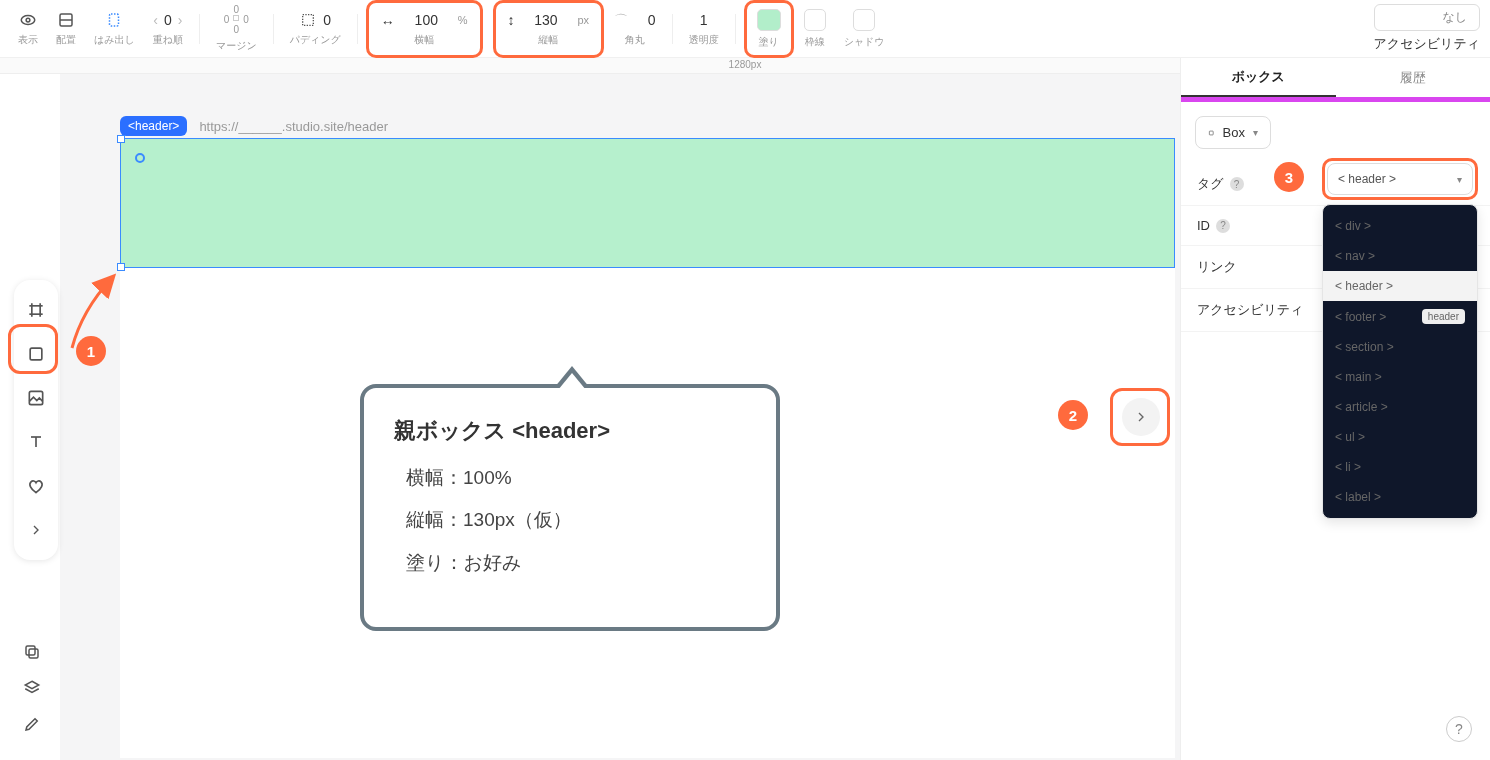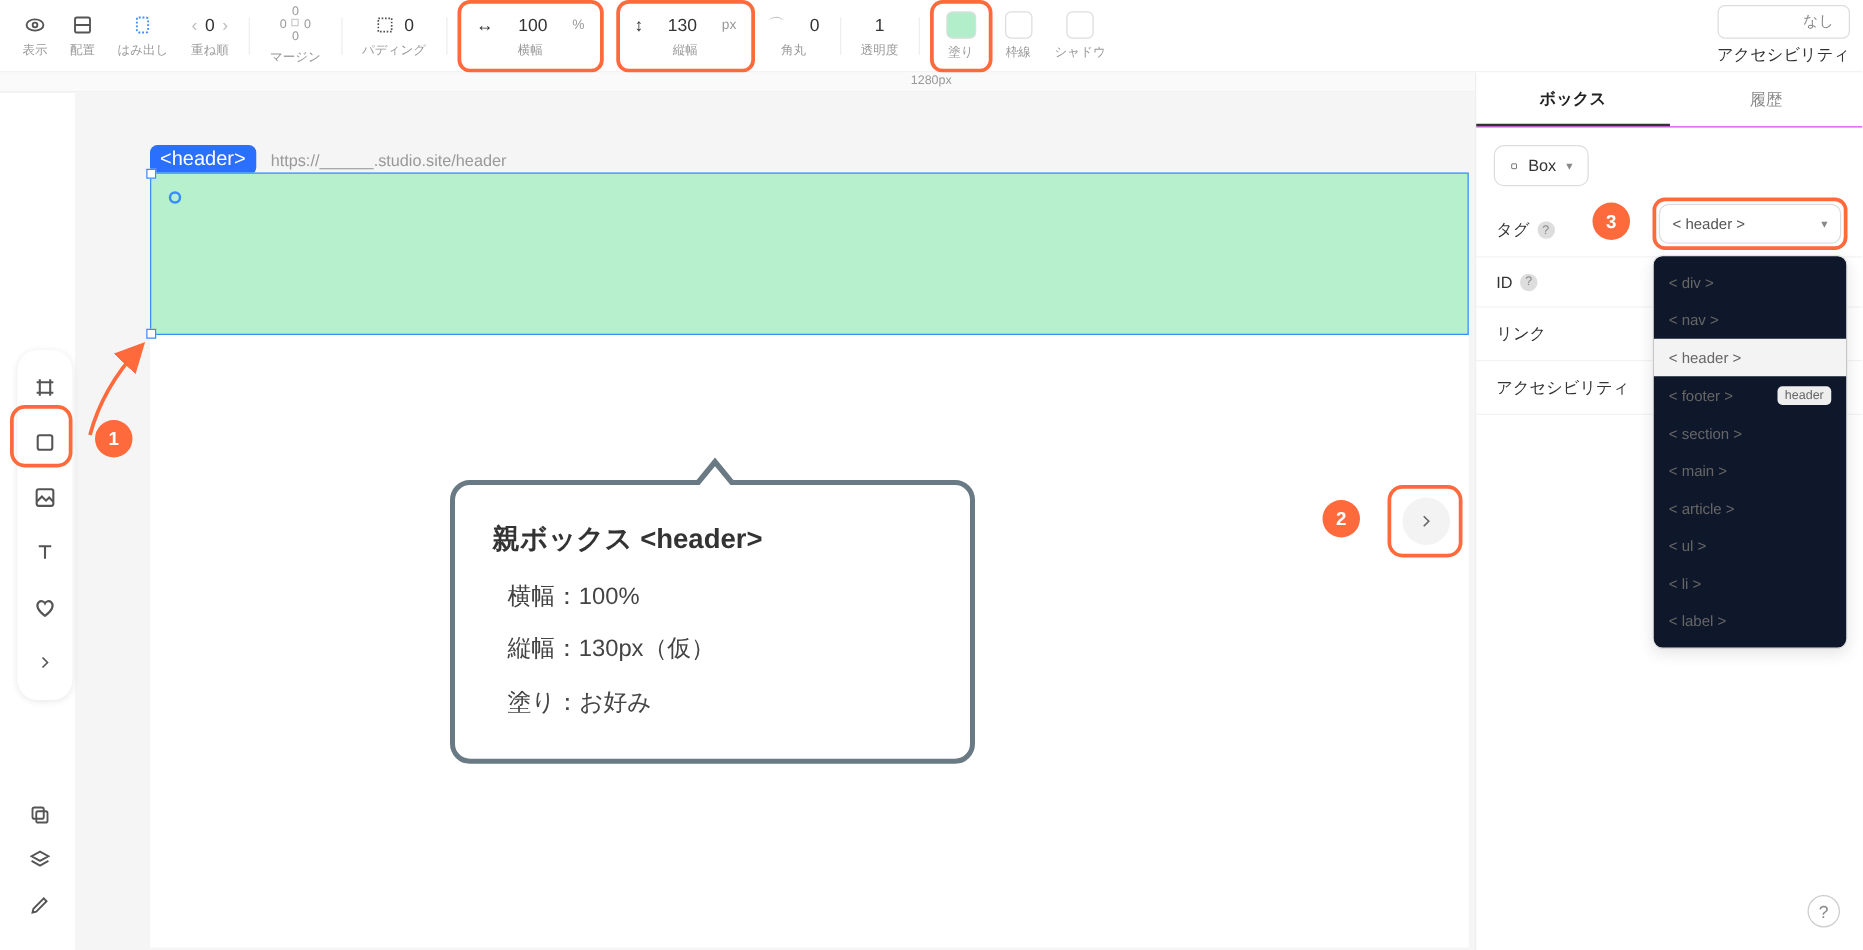--- a/index.html
+++ b/index.html
@@ -27,40 +27,40 @@
 
 .left-tools { position:absolute; left:14px; top:280px; display:flex; flex-direction:column; gap:0; background:#fff; border-radius:16px; box-shadow:0 1px 6px rgba(0,0,0,0.1); padding:8px 0;}
 .left-tools .titem { width:44px; height:44px; display:flex; align-items:center; justify-content:center; color:#555; cursor:pointer;}
 .left-tools-lower { position:absolute; left:14px; bottom:18px; display:flex; flex-direction:column; gap:0; }
 .left-tools-lower .titem { width:36px; height:36px; display:flex; align-items:center; justify-content:center; color:#555;}
 
 
 .canvas-area { position:absolute; left:60px; top:74px; right:0; bottom:0; background:#f5f5f6; }
 .page { position:absolute; left:60px; top:64px; width:1055px; height:620px; background:#fff; }
 .url-bar { position:absolute; top:-22px; left:0; right:0; display:flex; align-items:center; gap:12px;}
-.tag-pill { background:#2b6fff; color:#fff; border-radius:6px; padding:3px 8px; font-size:16px; font-weight:500;}
+.tag-pill { background:#2b6fff; color:#fff; border-radius:6px; padding:3px 8px; font-size:12px; font-weight:500;}
 .url-text { color:#999; font-size:13px;}
 .header-box { position:absolute; left:0; top:0; width:100%; height:130px; background:#b6f0cd; border:1px solid #3a8bff; }
 .sel-handle { width:8px; height:8px; background:#fff; border:1px solid #3a8bff; position:absolute; }
 .sel-dot { width:10px; height:10px; border:2px solid #3a8bff; border-radius:50%; position:absolute; top:14px; left:14px;}
 
 
-.bubble { position:absolute; left:300px; top:310px; width:420px; background:#fff; border:4px solid #6a7a84; border-radius:16px; padding:28px 30px 28px; }
+.bubble { position:absolute; left:300px; top:310px; width:420px; background:#fff; border:4px solid #6a7a84; border-radius:16px; padding:28px 30px 48px; }
 .bubble::before { content:""; position:absolute; top:-22px; left:190px; border-left:18px solid transparent; border-right:18px solid transparent; border-bottom:22px solid #6a7a84;}
 .bubble::after { content:""; position:absolute; top:-15px; left:194px; border-left:14px solid transparent; border-right:14px solid transparent; border-bottom:17px solid #fff;}
 .bubble h3 { font-size:22px; font-weight:600; margin-bottom:16px; color:#333;}
 .bubble p { font-size:19px; color:#444; margin:10px 0 0 12px; line-height:1.7;}
 
 
 .stepnum { position:absolute; width:30px; height:30px; border-radius:50%; background:#ff6a3d; color:#fff; display:flex; align-items:center; justify-content:center; font-weight:600; font-size:15px; }
 .arrow-svg { position:absolute; left:54px; top:270px; }
 
 
 .right-panel { position:absolute; right:0; top:58px; width:310px; bottom:0; background:#fff; border-left:1px solid #eee; }
-.tabs { display:flex; height:44px; border-bottom:1px solid #d946ef;}
+.tabs { display:flex; height:44px; border-bottom:5px solid #d946ef;}
 .tab { flex:1; display:flex; align-items:center; justify-content:center; font-size:13px; color:#888; cursor:pointer;}
 .tab.active { border-bottom:2px solid #333; color:#222; font-weight:600;}
 .box-pill { margin:14px; border:1px solid #ddd; border-radius:8px; padding:8px 12px; width:76px; display:flex; align-items:center; gap:8px; font-size:13px;justify-content:space-between;}
 .prop-row { display:flex; align-items:center; padding:12px 16px; border-bottom:1px solid #f3f3f3; font-size:13px;}
 .prop-label { color:#333; font-weight:500;}
 .qmark { width:14px; height:14px; border-radius:50%; background:#ddd; color:#888; font-size:10px; display:inline-flex; align-items:center; justify-content:center; margin-left:6px;}
 
 
 .tag-select-wrap { position:absolute; right:12px; top:100px; width:156px; }
 .tag-select { border:1px solid #ddd; border-radius:8px; padding:8px 10px; font-size:12px; color:#555; display:flex; align-items:center; justify-content:space-between;}

